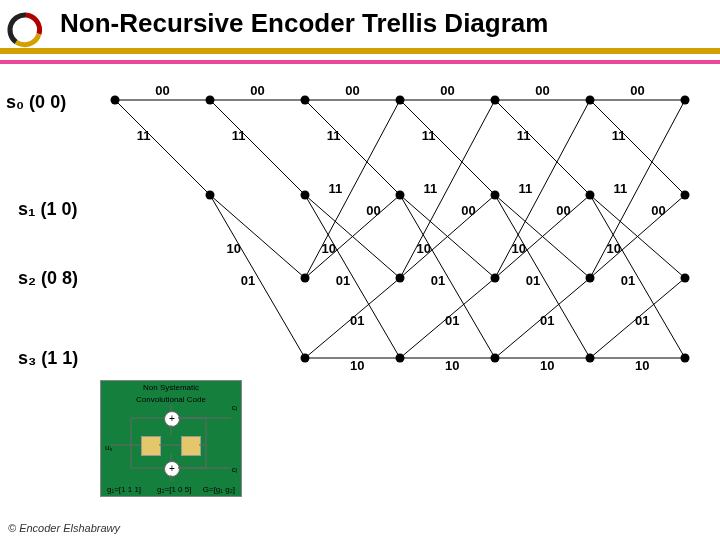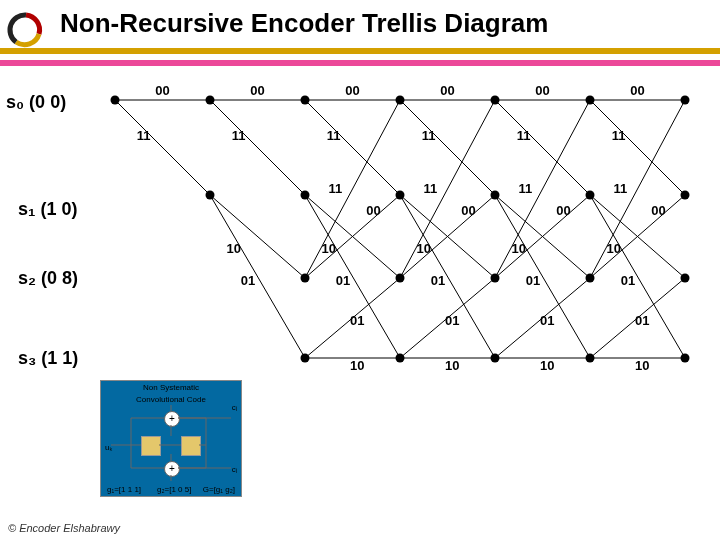--- a/index.html
+++ b/index.html
@@ -1,24 +1,24 @@
 <!DOCTYPE html>
 <html><head>
 <meta charset="utf-8">
 <style>
 html,body{margin:0;padding:0;width:720px;height:540px;background:#fff;font-family:Arial,Helvetica,sans-serif;overflow:hidden}
-.header{position:relative;height:60px;border-bottom:6px solid #ec4899}
+.header{position:relative;height:60px;border-bottom:4px solid #ec4899}
 .hdr-bar{position:absolute;left:0;right:0;top:48px;height:6px;background:#d4a000}
 .logo{position:absolute;left:6px;top:10px;width:40px;height:40px}
 .title{position:absolute;left:60px;top:8px;font-size:26px;font-weight:bold;color:#000}
 .state-lbl{position:absolute;font-size:18px;font-weight:bold}
 .node{position:absolute;width:9px;height:9px;border-radius:50%;background:#000;transform:translate(-50%,-50%)}
 .edge-lbl{position:absolute;font-size:13px;font-weight:bold;color:#000;transform:translate(-50%,-50%)}
 .footer{position:absolute;left:8px;bottom:6px;font-size:11px;font-style:italic;color:#333}
-.inset{position:absolute;left:100px;top:380px;width:140px;height:115px;border:1px solid #888;background:#0369a1}
+.inset{position:absolute;left:100px;top:380px;width:140px;height:115px;border:1px solid #888;background:#15803d}
 .inset .it{font-size:8px;text-align:center;line-height:1.1;padding-top:3px}
 .inset .box{position:absolute;width:18px;height:18px;background:#e4c76b;border:1px solid #999}
 .inset .sum{position:absolute;width:14px;height:14px;border:1px solid #666;border-radius:50%;background:#fff;font-size:10px;text-align:center;line-height:14px}
 .inset .lab{position:absolute;font-size:8px}
 svg.lines{position:absolute;left:0;top:0;pointer-events:none}
 </style>
 </head>
 <body>
 
 <div class="header">

